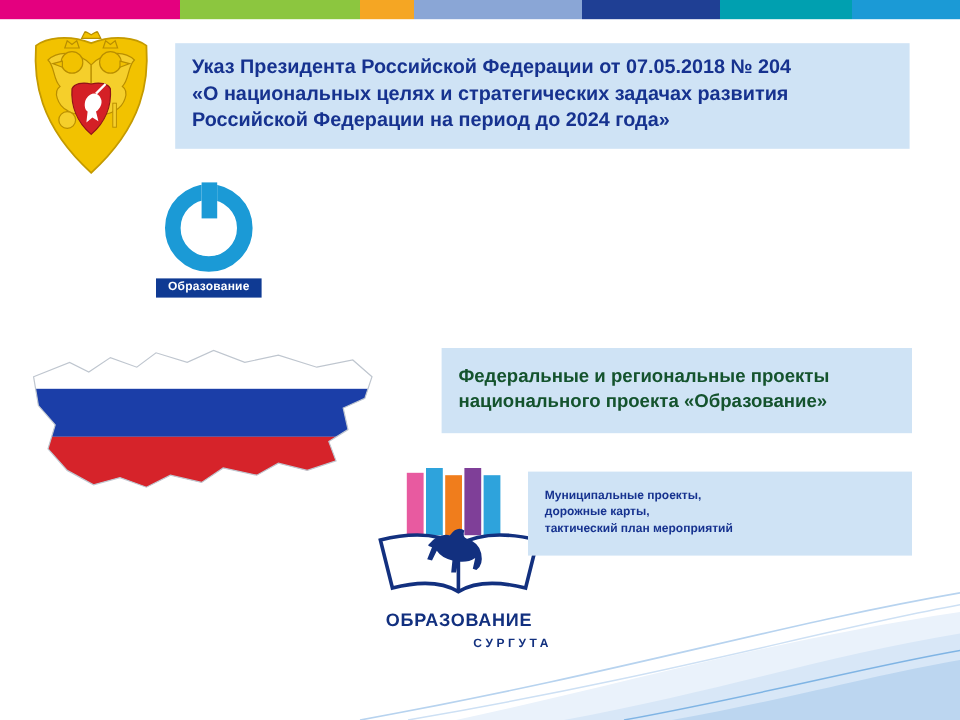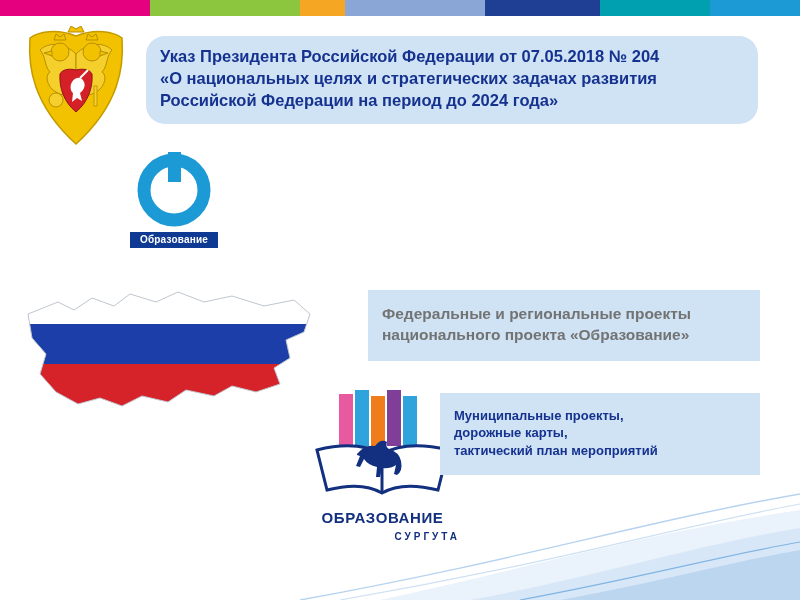--- a/index.html
+++ b/index.html
@@ -55,50 +55,49 @@
   }
 
   #box-ukaz {
     left: 146px;
     top: 36px;
     width: 612px;
     padding: 10px 12px 12px 14px;
     background: #cfe3f5;
     font-size: 16.5px;
     color: #16328f;
-    border-radius: 19px;
   }
 
   #box-nacproekt {
     left: 227px;
     top: 158px;
     width: 531px;
     padding: 9px 12px 10px 12px;
     background: #cfe3f5;
     font-size: 15.5px;
     color: #16328f;
   }
 
   #box-federal {
     left: 368px;
     top: 290px;
     width: 392px;
     padding: 14px 12px 16px 14px;
     background: #cfe3f5;
     font-size: 15.5px;
-    color: #737373;
+    color: #14532d;
   }
 
   #box-munic {
     left: 440px;
     top: 393px;
     width: 320px;
     padding: 14px 12px 16px 14px;
     background: #cfe3f5;
-    font-size: 13px;
+    font-size: 10px;
     color: #16328f;
   }
 
   
   .gfx { position: absolute; }
 
   #emblem { left: 16px; top: 26px; width: 120px; height: 124px; }
   #edu-logo { left: 124px; top: 148px; width: 100px; height: 108px; }
   #edu-logo .cap {
     position: absolute;

